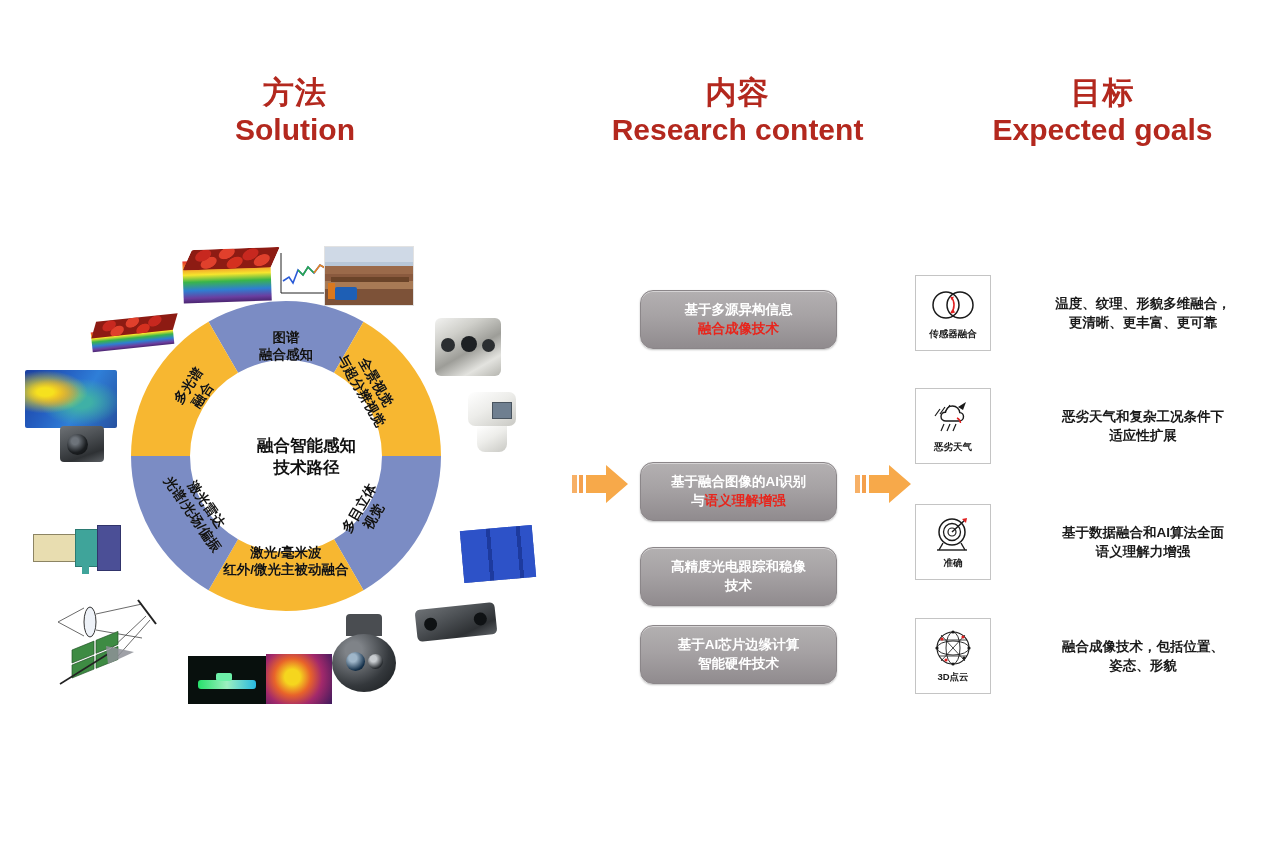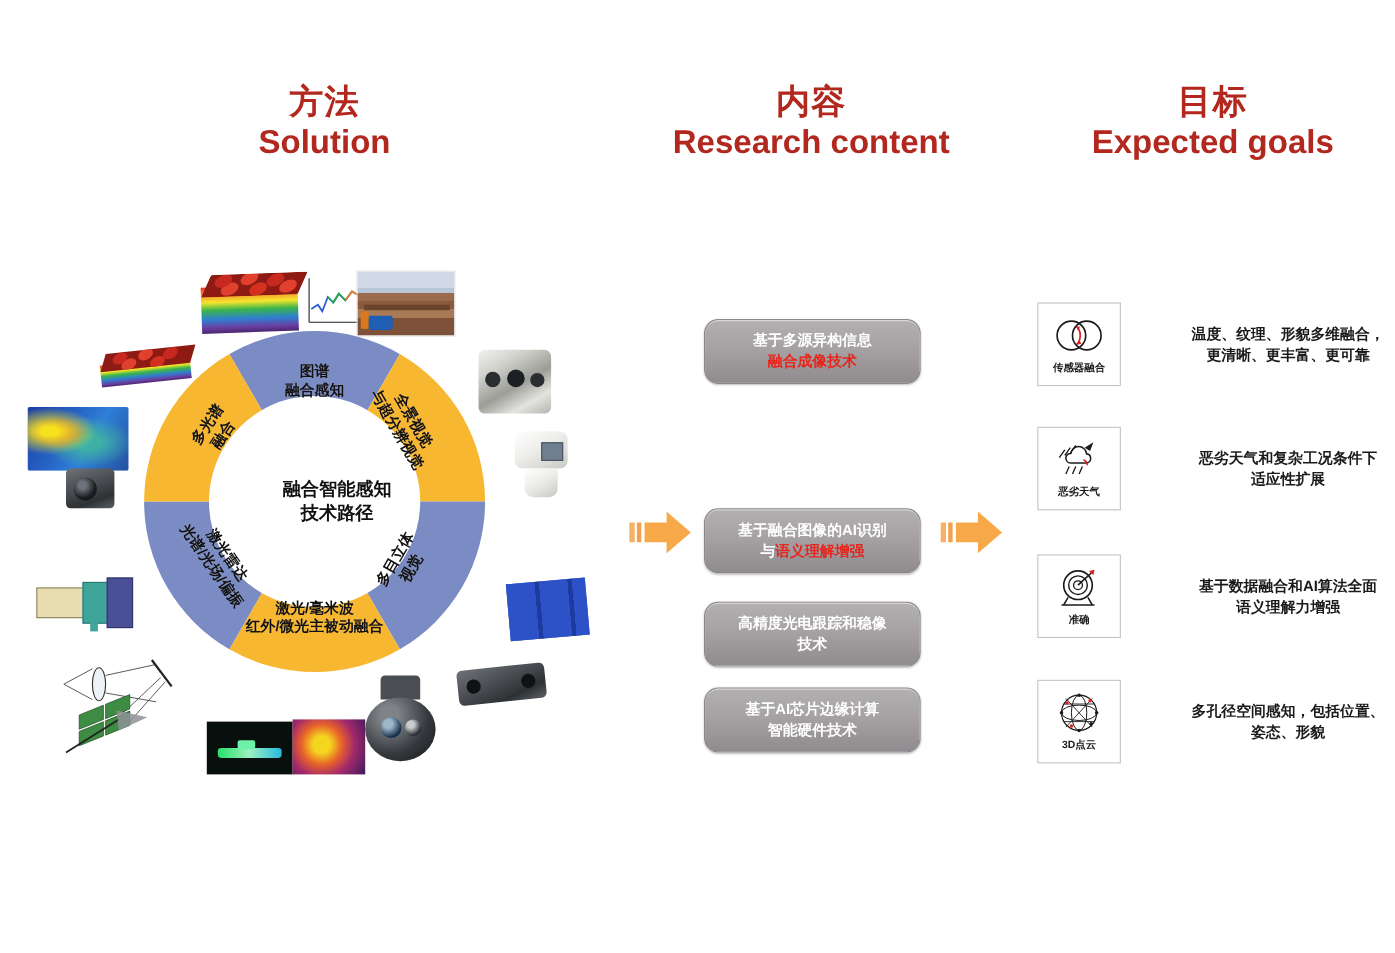--- a/index.html
+++ b/index.html
@@ -64,21 +64,21 @@
     text-align:center;
   }
   .content-box .txt{font-size:13.5px;font-weight:bold;line-height:1.38;color:#ffffff;}
   .content-box .txt .hl{color:#e8251c;}
 
   
   .goal-row{position:absolute;left:915px;display:flex;align-items:center;}
   .goal-icon-box{
     width:76px;height:76px;border:1px solid #c4c4c4;background:#fff;
     display:flex;flex-direction:column;align-items:center;justify-content:flex-start;
-    box-sizing:border-box;padding-top:7px;margin-left:28px;
+    box-sizing:border-box;padding-top:7px;
   }
   .goal-icon-box .glyph{height:44px;display:flex;align-items:center;justify-content:center;}
   .goal-icon-box .cap{font-size:9.5px;font-weight:bold;color:#1a1a1a;margin-top:1px;}
   .goal-text{
     margin-left:36px;font-size:13.5px;font-weight:bold;color:#1a1a1a;
     line-height:1.42;text-align:center;white-space:pre-line;width:232px;
   }
 </style>
 </head>
 <body>
@@ -355,17 +355,17 @@
           <circle cx="5" cy="21" r="1.6" fill="#1a1a1a"></circle>
           <circle cx="37" cy="21" r="1.6" fill="#1a1a1a"></circle>
           <circle cx="31" cy="10" r="1.6" fill="#e02020"></circle>
           <circle cx="10" cy="12" r="1.6" fill="#e02020"></circle>
           <circle cx="14" cy="33" r="1.6" fill="#e02020"></circle>
           <circle cx="32" cy="31" r="1.6" fill="#1a1a1a"></circle>
         </svg>
       </div>
       <div class="cap">3D点云</div>
     </div>
-    <div class="goal-text">多孔径空间感知，包括位置、
+    <div class="goal-text">融合成像技术，包括位置、
 姿态、形貌</div>
   </div>
 
 </div>
 
 </body></html>

